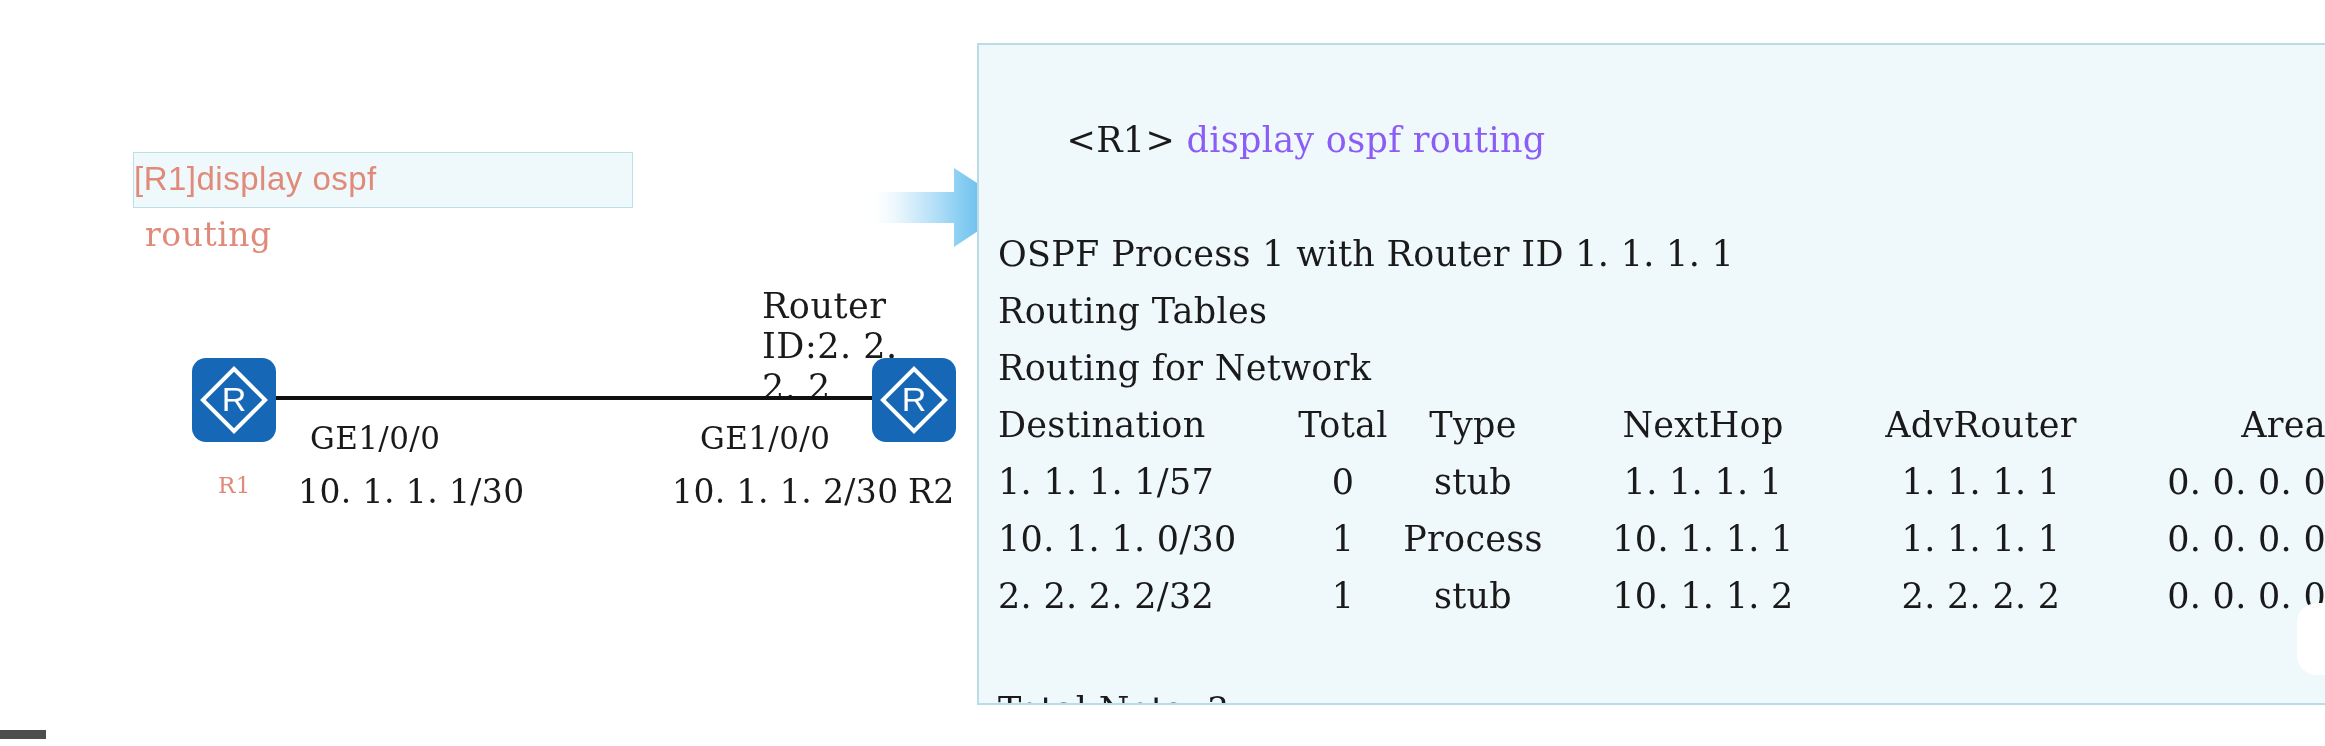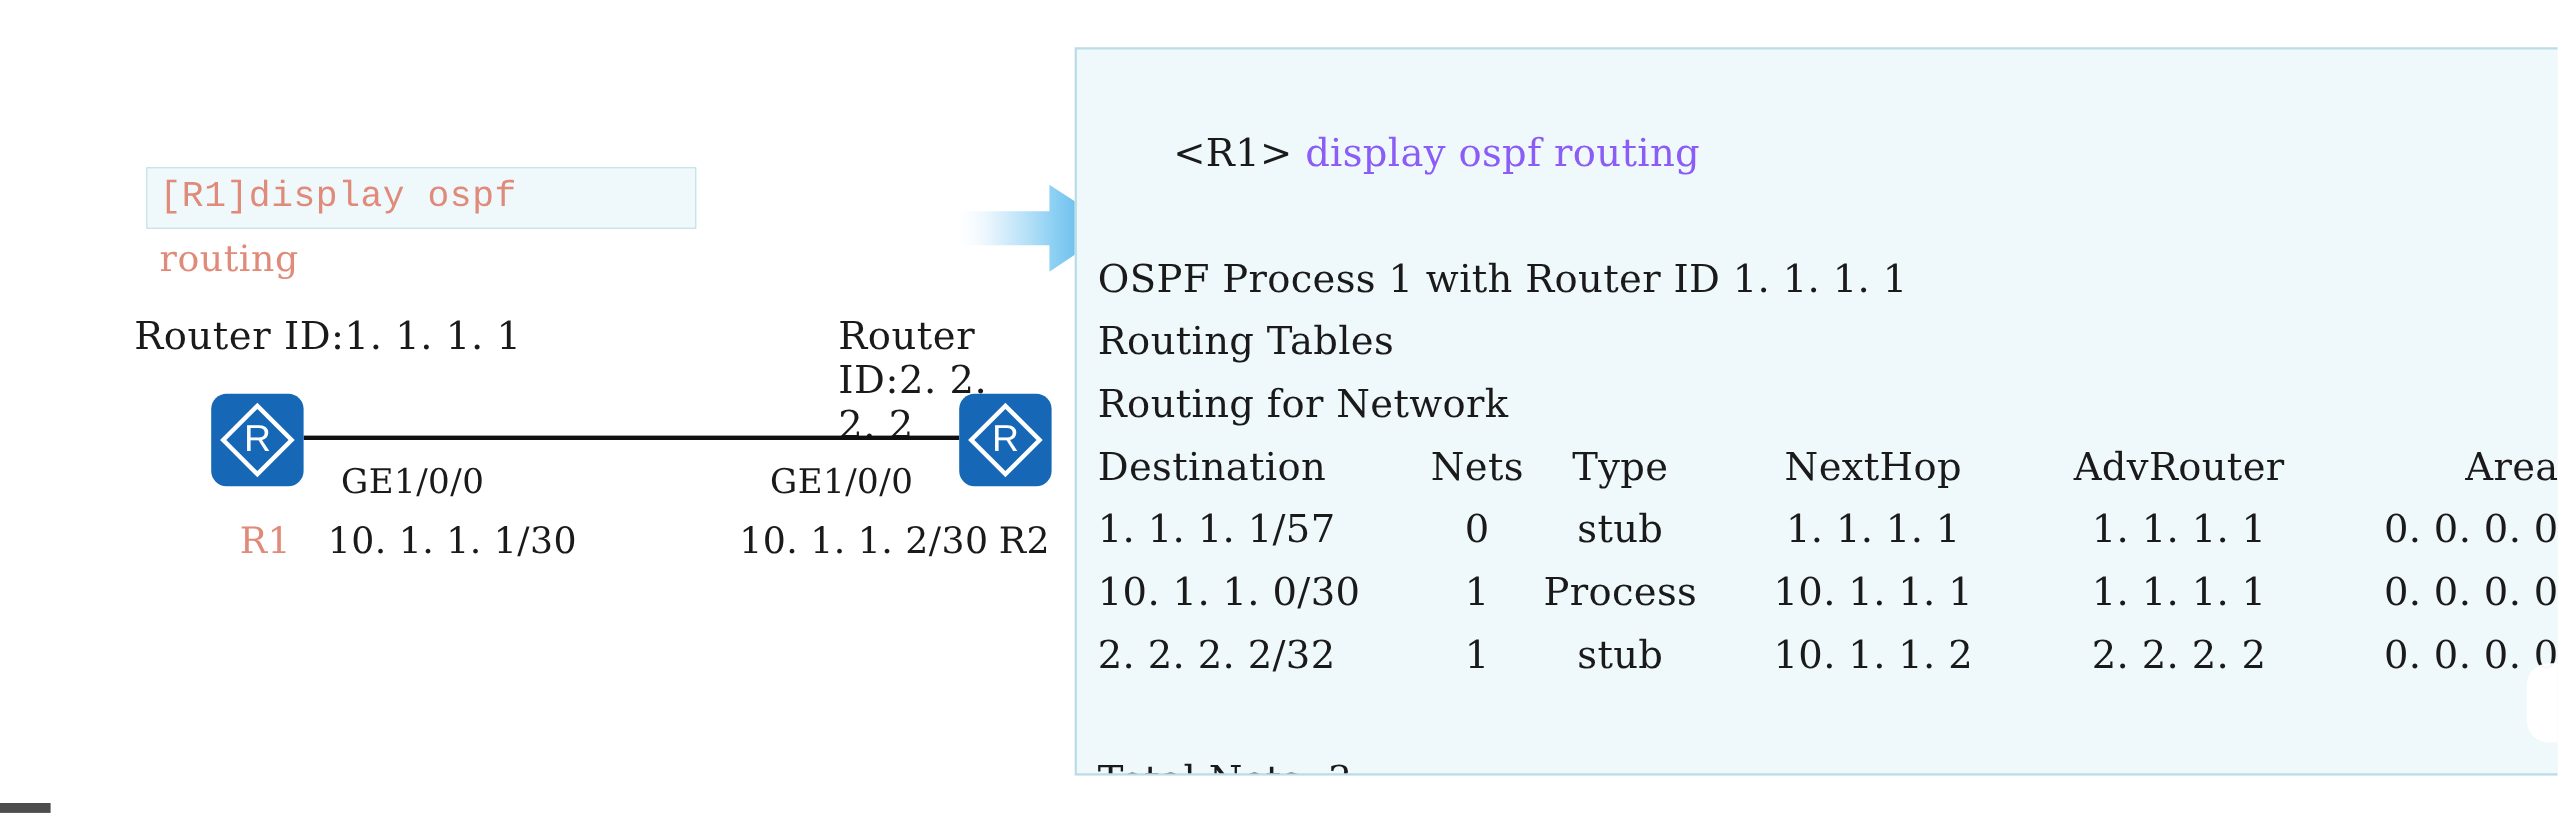--- a/index.html
+++ b/index.html
@@ -25,22 +25,22 @@
   #cmd-box {
     position: absolute;
     left: 133px; top: 152px;
     width: 500px; height: 56px;
     background: #eff8fb;
     border: 1px solid #bcdfe8;
     box-sizing: border-box;
   }
   #cmd-line1 {
     position: absolute;
-    left: 145px; top: 160px;
-    font-family: Liberation Mono, monospace;
+    left: 134px; top: 160px;
+    font-family: Liberation Sans, sans-serif;
     font-size: 33px;
     color: #e08a7a;
     white-space: nowrap;
     letter-spacing: 0.5px;
   }
   #cmd-line2 {
     position: absolute;
     left: 145px; top: 215px;
     font-family: "DejaVu Serif", serif;
     font-size: 33px;
@@ -107,21 +107,21 @@
     letter-spacing: 0.4px;
     text-align: center;
   }
   #iface-left  { left: 310px; top: 420px; }
   #iface-right { left: 700px; top: 420px; }
   #ip-left     { left: 298px; top: 472px; font-size: 33px; }
   #ip-right    { left: 672px; top: 472px; font-size: 33px; }
   #label-r1 {
     left: 218px; top: 472px;
     color: #e08a7a;
-    font-size: 33px;
+    font-size: 23px;
   }
   #label-r2 {
     left: 908px; top: 472px;
     color: #1a1a1a;
     font-size: 33px;
   }
 
   
   #arrow {
     position: absolute;
@@ -197,21 +197,20 @@
 </style>
 </head>
 <body>
 
 <div id="diagram">
 
   <div id="cmd-box"></div>
   <div id="cmd-line1">[R1]display ospf</div>
   <div id="cmd-line2">routing</div>
 
-  <div class="rid-label" id="rid-left">Router ID:1. 1. 1. 1</div>
   <div class="rid-label" id="rid-right">Router ID:2. 2. 2. 2</div>
 
   <div id="link-line"></div>
 
   <div class="router-icon" id="router-r1">
     <div class="diamond"></div>
     <div class="rglyph">R</div>
   </div>
 
   <div class="router-icon" id="router-r2">
@@ -249,21 +248,21 @@
     <div class="tline">
       <span>&lt;R1&gt;</span><span> </span><span class="cmd-echo">display ospf routing</span>
     </div>
 
     <div class="tline">OSPF Process 1 with Router ID 1. 1. 1. 1</div>
     <div class="tline">Routing Tables</div>
     <div class="tline">Routing for Network</div>
 
     <div class="trow">
       <span class="c-dest hdr-red">Destination</span>
-      <span class="c-cost hdr-red">Nets</span>
+      <span class="c-cost hdr-red">Total</span>
       <span class="c-type">Type</span>
       <span class="c-next hdr-red">NextHop</span>
       <span class="c-adv">AdvRouter</span>
       <span class="c-area">Area</span>
     </div>
 
     <div class="trow">
       <span class="c-dest">1. 1. 1. 1/57</span>
       <span class="c-cost">0</span>
       <span class="c-type">stub</span>

